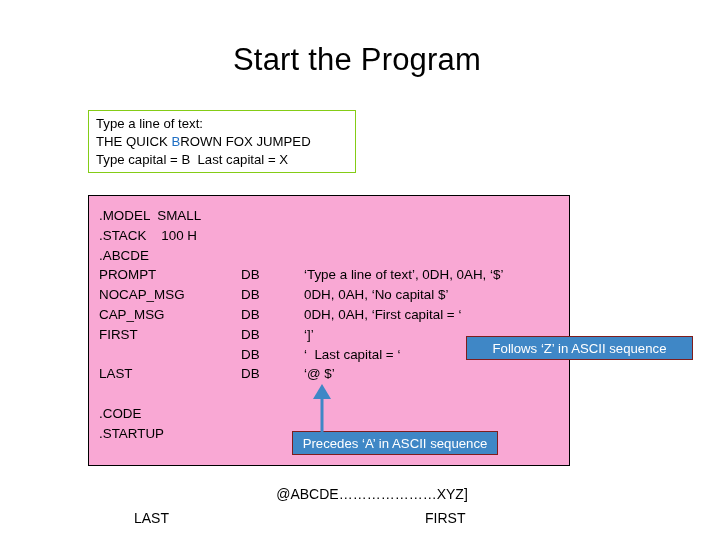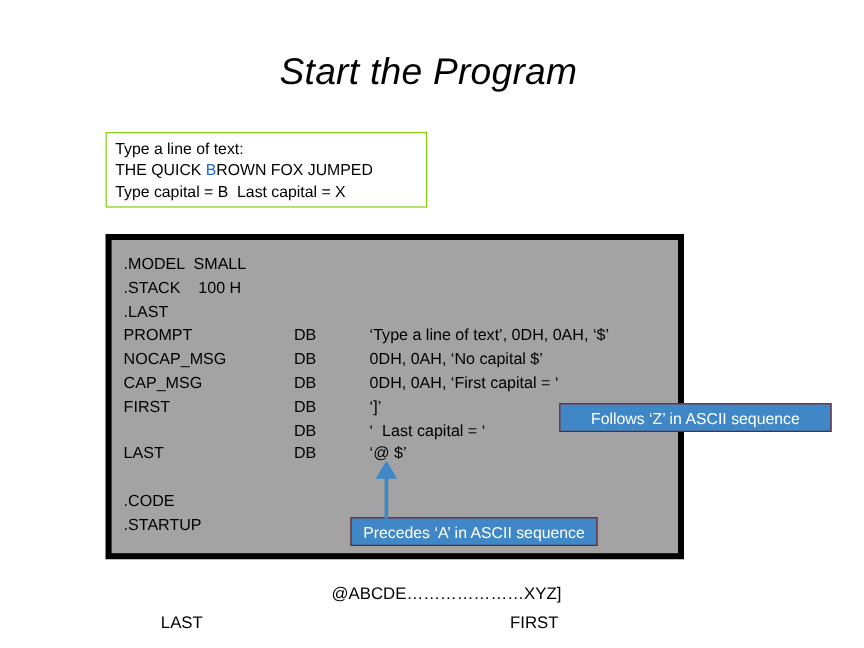--- a/index.html
+++ b/index.html
@@ -22,21 +22,20 @@
   #title {
     position: absolute;
     top: 42px;
     left: 0;
     width: 714px;
     text-align: center;
     font-size: 31px;
     font-weight: normal;
     color: #000000;
     letter-spacing: 0.2px;
-    font-style: italic;
   }
 
   
   #console-box {
     position: absolute;
     left: 88px;
     top: 110px;
     width: 268px;
     height: 63px;
     border: 1px solid #84cc16;
@@ -51,22 +50,22 @@
   }
   .blue-letter { color: #1f6fc4; }
 
   
   #code-box {
     position: absolute;
     left: 88px;
     top: 195px;
     width: 482px;
     height: 271px;
-    border: 5px solid #000000;
-    background: #a3a3a3;
+    border: 1px solid #000000;
+    background: #f9a8d4;
     box-sizing: border-box;
   }
   .code-row {
     position: absolute;
     font-size: 13.4px;
     line-height: 16px;
     white-space: pre;
   }
   .col-label { left: 10px; }
   .col-db    { left: 152px; }
@@ -146,21 +145,21 @@
   <div id="console-box">
     <div class="console-line">Type a line of text:</div>
     <div class="console-line"><span>THE QUICK <span class="blue-letter">B</span>ROWN FOX JUMPED</span></div>
     <div class="console-line">Type capital = B  Last capital = X</div>
   </div>
 
   <div id="code-box">
     <div id="code-rows">
         <div class="code-row col-label" style="top: 12px;">.MODEL  SMALL</div>
         <div class="code-row col-label" style="top: 31.8px;">.STACK    100 H</div>
-        <div class="code-row col-label" style="top: 51.6px;">.LAST</div>
+        <div class="code-row col-label" style="top: 51.6px;">.ABCDE</div>
         <div class="code-row col-label" style="top: 71.4px;">PROMPT</div>
         <div class="code-row col-db" style="top: 71.4px;">DB</div>
         <div class="code-row col-val" style="top: 71.4px;">‘Type a line of text’, 0DH, 0AH, ‘$’</div>
         <div class="code-row col-label" style="top: 91.2px;">NOCAP_MSG</div>
         <div class="code-row col-db" style="top: 91.2px;">DB</div>
         <div class="code-row col-val" style="top: 91.2px;">0DH, 0AH, ‘No capital $’</div>
         <div class="code-row col-label" style="top: 111px;">CAP_MSG</div>
         <div class="code-row col-db" style="top: 111px;">DB</div>
         <div class="code-row col-val" style="top: 111px;">0DH, 0AH, ‘First capital = ‘</div>
         <div class="code-row col-label" style="top: 130.8px;">FIRST</div>

